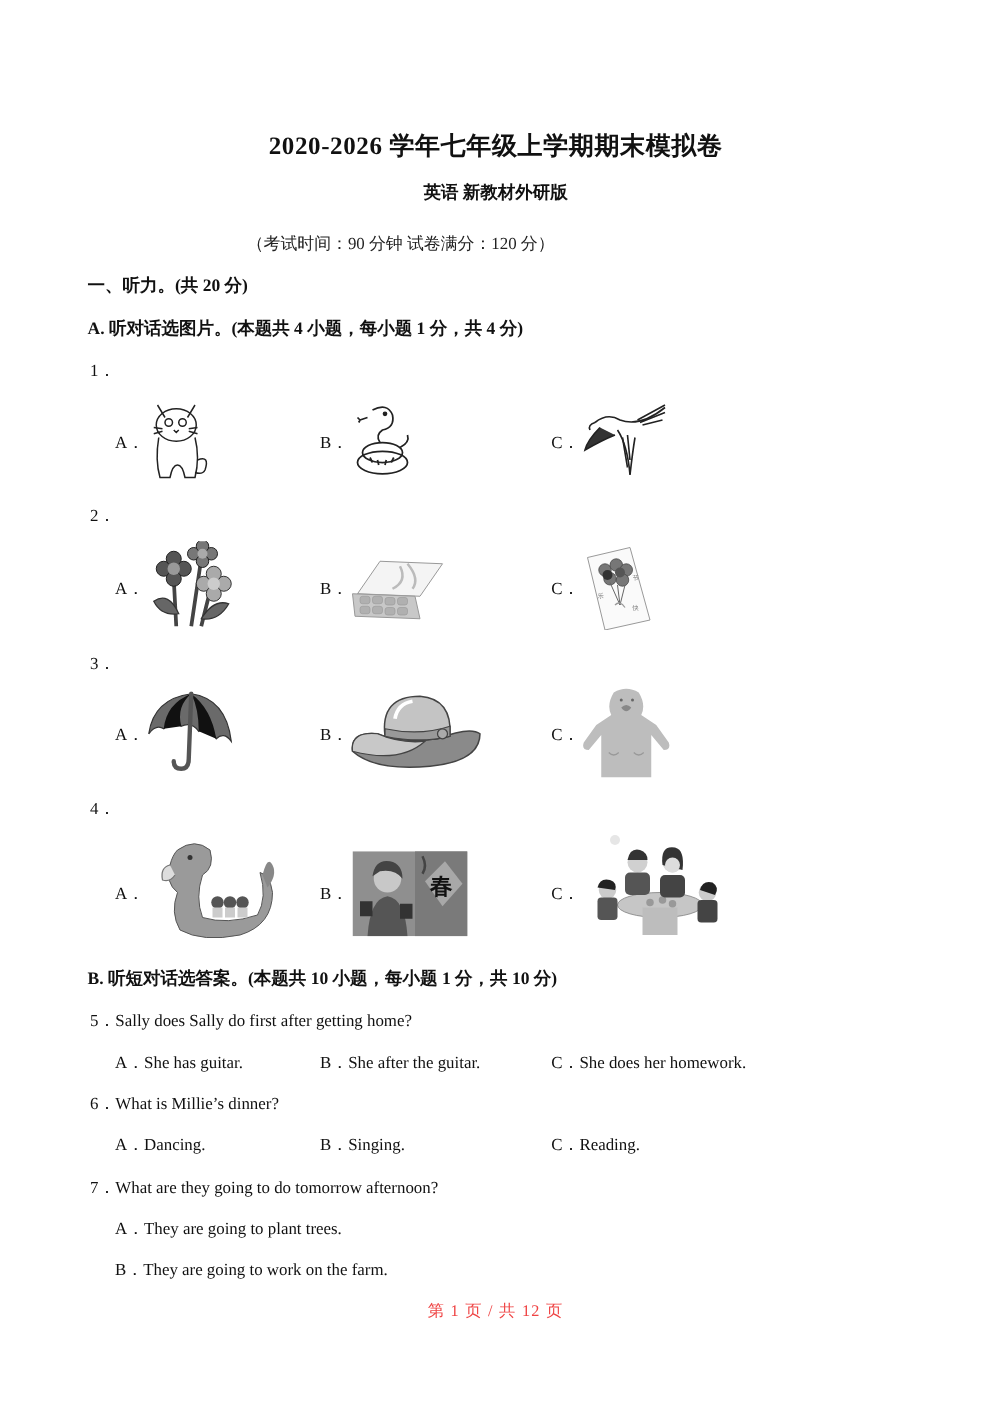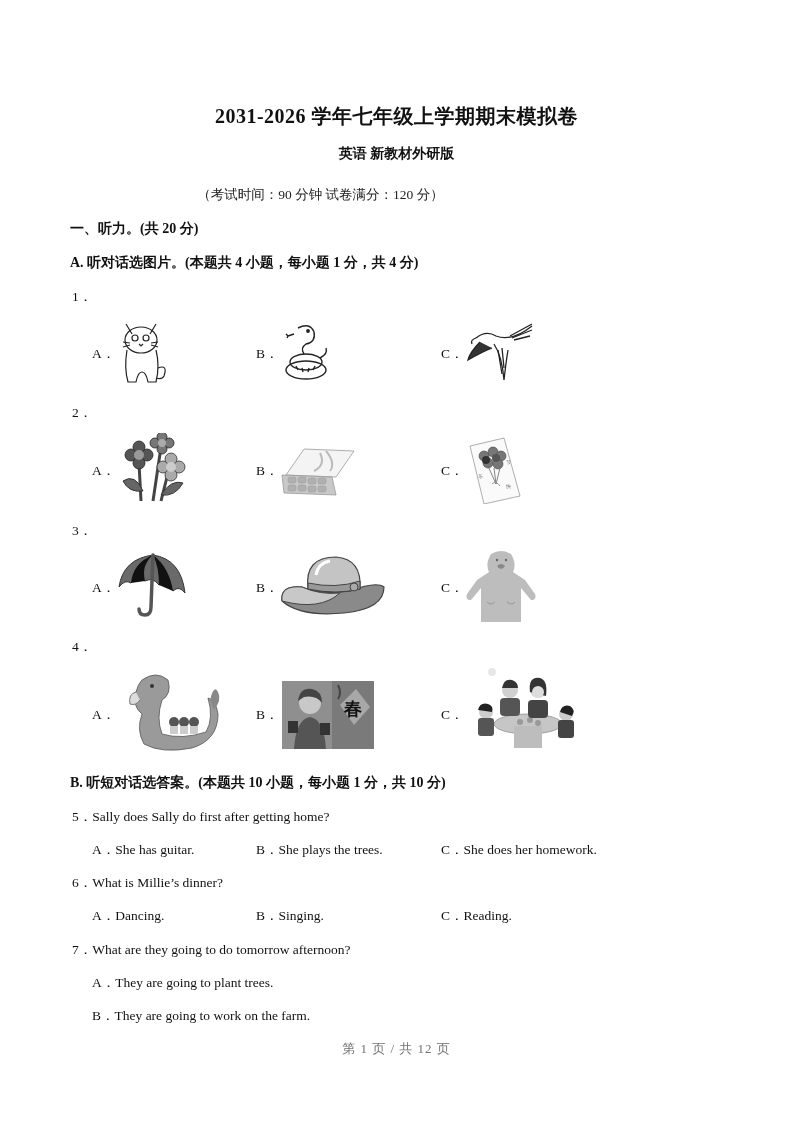--- a/index.html
+++ b/index.html
@@ -20,27 +20,27 @@
     left: 0; width: 641px; top: 186px; text-align: center;
     font-size: 13.5px; color: #222;
   }
   .section-head { left: 70px; font-size: 14px; font-weight: bold; }
   .qnum { left: 72px; font-size: 13.5px; }
   .opt-letter { font-size: 13.5px; }
   .text { font-size: 13.5px; }
   .pic { position: absolute; }
   .footer {
     left: 0; width: 793px; top: 1040px; text-align: center; font-size: 13px;
-    letter-spacing: 1px; color: #737373;
+    letter-spacing: 1px; color: #ef4444;
   }
 </style>
 </head>
 <body>
 
-<div class="abs title">2031-2026 学年七年级上学期期末模拟卷</div>
+<div class="abs title">2020-2026 学年七年级上学期期末模拟卷</div>
 <div class="abs subtitle">英语  新教材外研版</div>
 <div class="abs exam-info">（考试时间：90 分钟    试卷满分：120 分）</div>
 
 <div class="abs section-head" style="top:220px;">一、听力。(共 20 分)</div>
 <div class="abs section-head" style="top:254px;">A. 听对话选图片。(本题共 4 小题，每小题 1 分，共 4 分)</div>
 
 <div class="abs qnum" style="top:288px;">1．</div>
 <div class="abs opt-letter" style="left:92px; top:345px;">A．</div>
 <div class="pic" style="left:118px; top:320px; width:52px; height:66px;">
   <svg width="52" height="66" viewBox="0 0 52 66" fill="none" stroke="#222" stroke-width="1.2">
@@ -239,21 +239,21 @@
     <rect x="90" y="52" width="16" height="18" rx="3" fill="#444"></rect>
   </svg>
 </div>
 
 <div class="abs section-head" style="top:774px;">B. 听短对话选答案。(本题共 10 小题，每小题 1 分，共 10 分)</div>
 
 <div class="abs text" style="left:72px; top:808px;">
   <span>5．</span><span>Sally does Sally do first after getting home?</span>
 </div>
 <div class="abs text" style="left:92px; top:841px;"><span>A．</span><span>She has guitar.</span></div>
-<div class="abs text" style="left:256px; top:841px;"><span>B．</span><span>She plays the trees.</span></div>
+<div class="abs text" style="left:256px; top:841px;"><span>B．</span><span>She after the guitar.</span></div>
 <div class="abs text" style="left:441px; top:841px;"><span>C．</span><span>She does her homework.</span></div>
 
 <div class="abs text" style="left:72px; top:874px;">
   <span>6．</span><span>What is Millie’s dinner?</span>
 </div>
 <div class="abs text" style="left:92px; top:907px;"><span>A．</span><span>Dancing.</span></div>
 <div class="abs text" style="left:256px; top:907px;"><span>B．</span><span>Singing.</span></div>
 <div class="abs text" style="left:441px; top:907px;"><span>C．</span><span>Reading.</span></div>
 
 <div class="abs text" style="left:72px; top:941px;">

